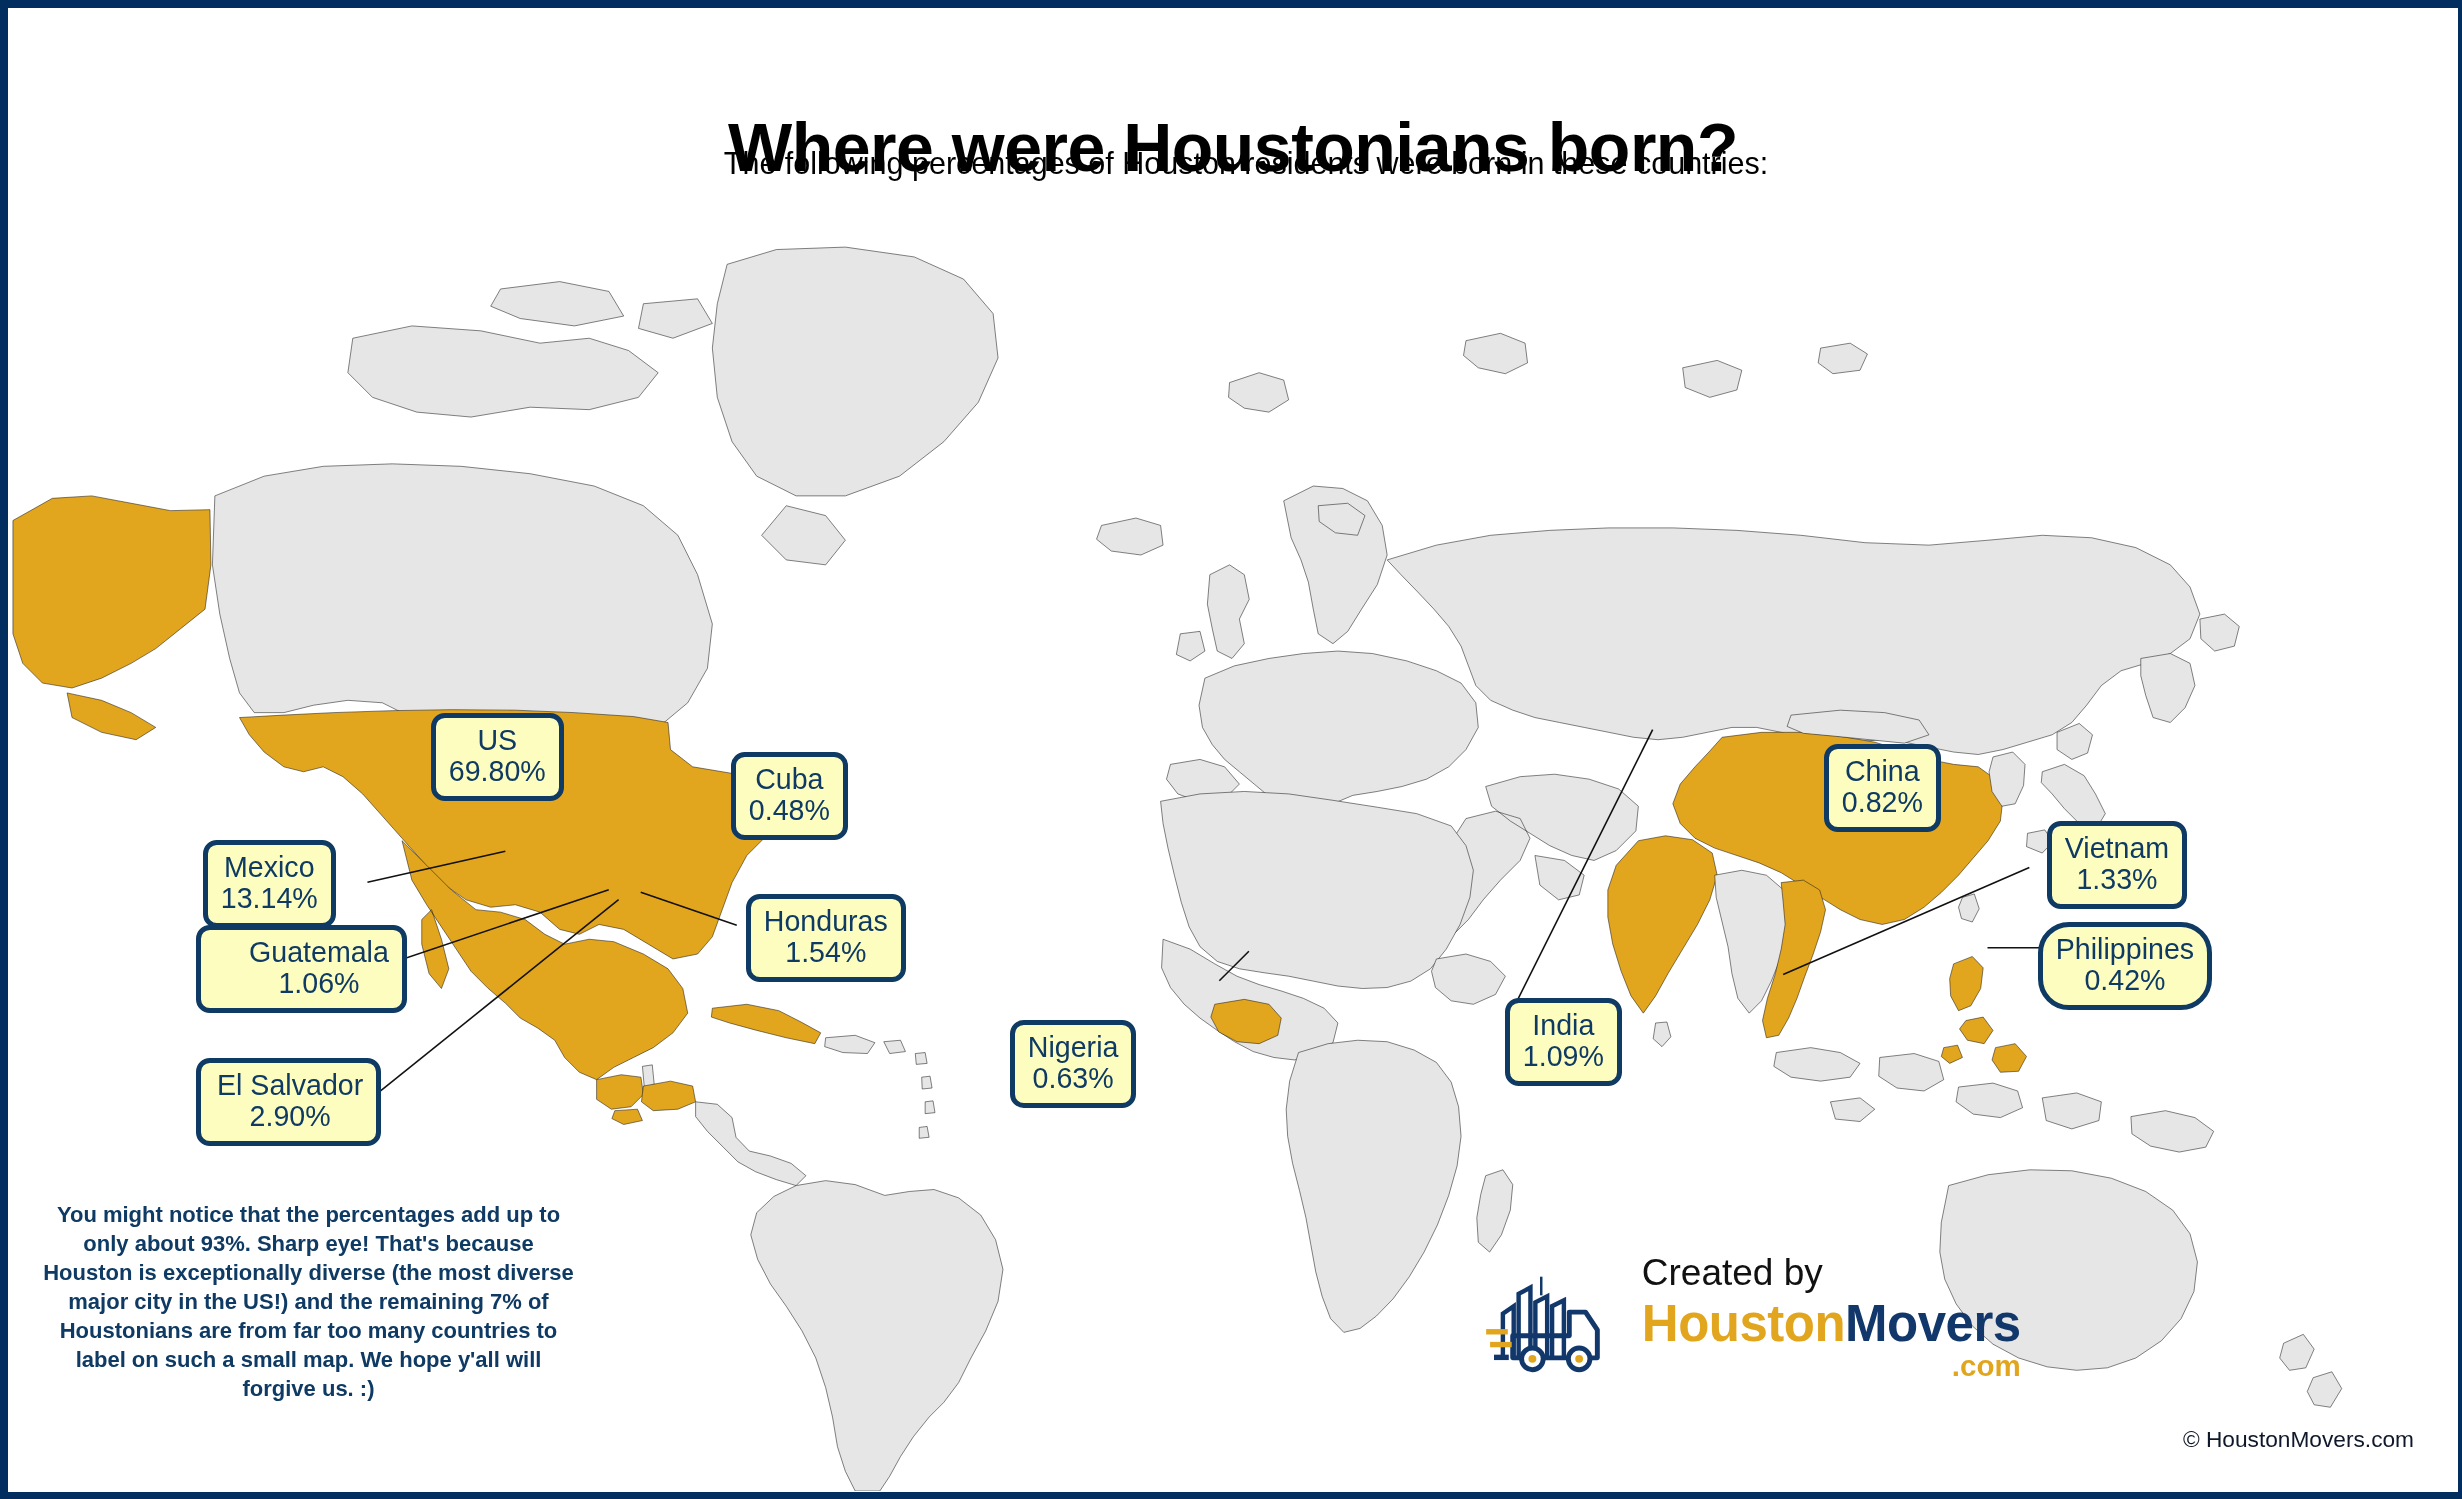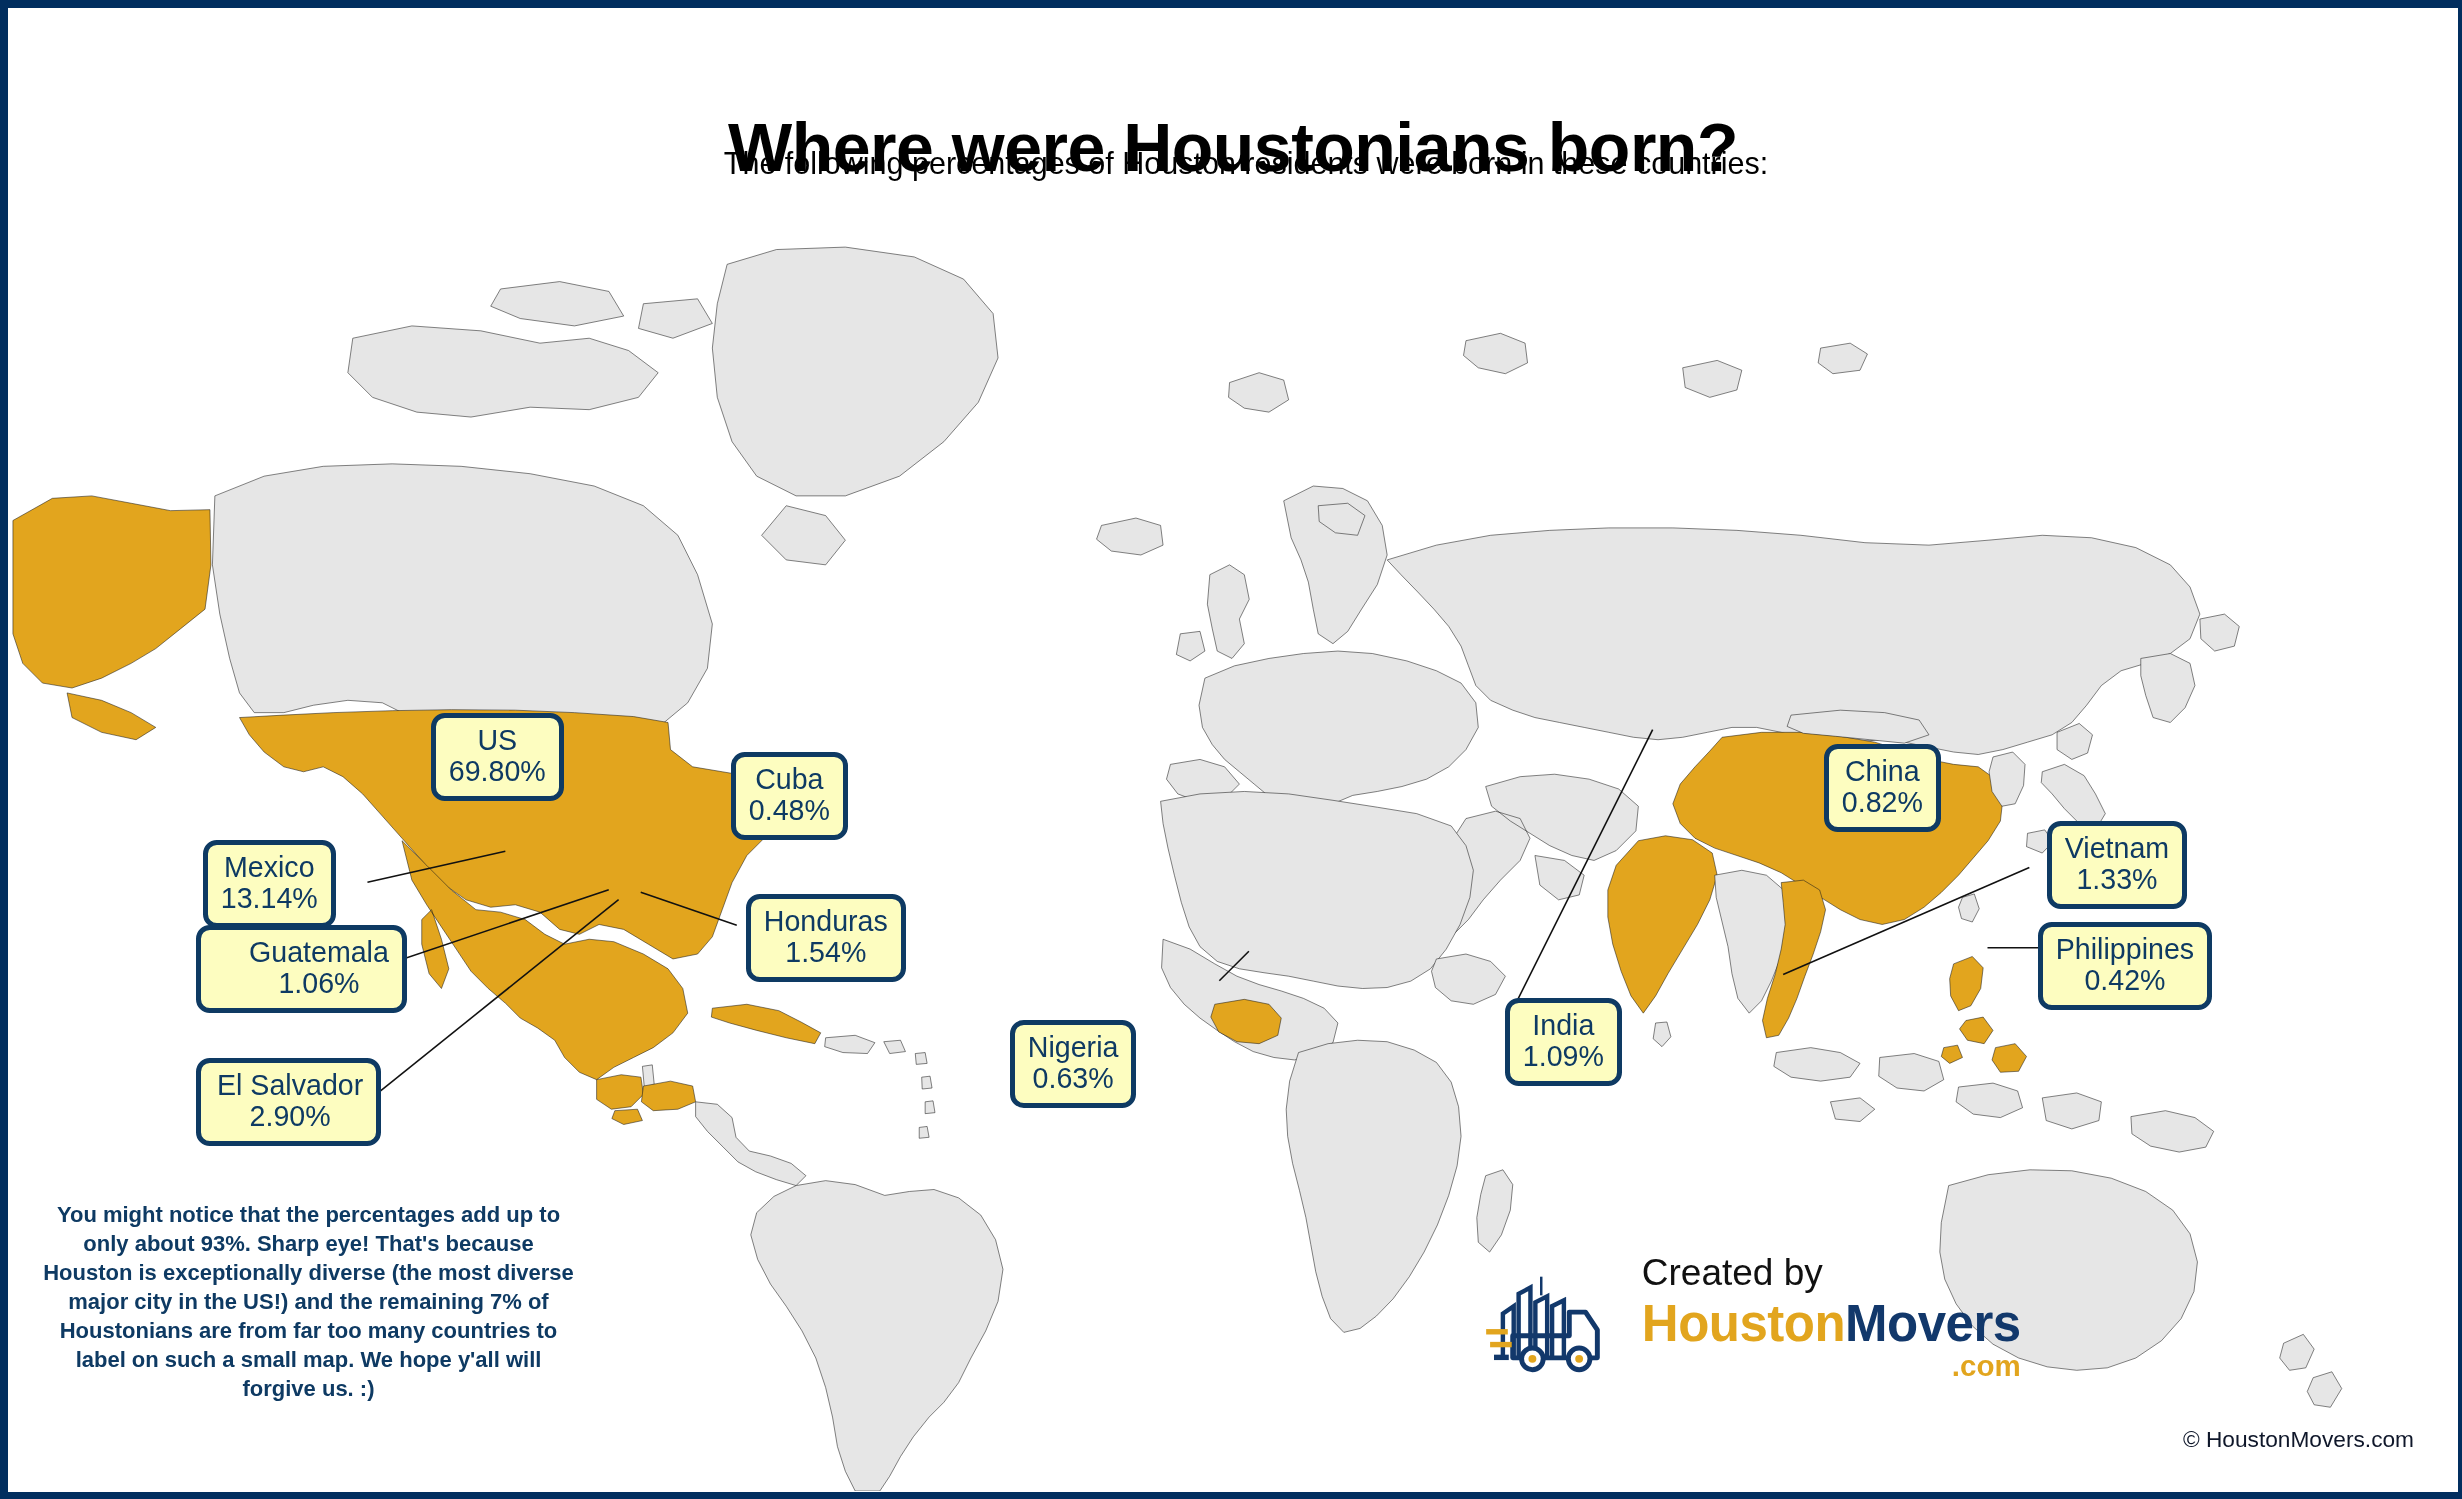--- a/index.html
+++ b/index.html
@@ -267,21 +267,21 @@
   <div class="callout" style="left:1816px;top:736px;">
     <span class="cname">China</span>
     <span class="cval">0.82%</span>
   </div>
 
   <div class="callout" style="left:2039px;top:813px;">
     <span class="cname">Vietnam</span>
     <span class="cval">1.33%</span>
   </div>
 
-  <div class="callout" style="left:2030px;top:914px;">
+  <div class="callout" style="left:2030px;top:914px;border-radius:31px;">
     <span class="cname">Philippines</span>
     <span class="cval">0.42%</span>
   </div>
 
   <div id="footnote">You might notice that the percentages add up to only about 93%. Sharp eye! That's because Houston is exceptionally diverse (the most diverse major city in the US!) and the remaining 7% of Houstonians are from far too many countries to label on such a small map. We hope y'all will forgive us. :)</div>
 
   <div id="logo-block">
     <svg id="logo-mark" viewBox="0 0 300 250">
 
       <g fill="none" stroke="#12386B" stroke-width="9" stroke-linejoin="miter">

